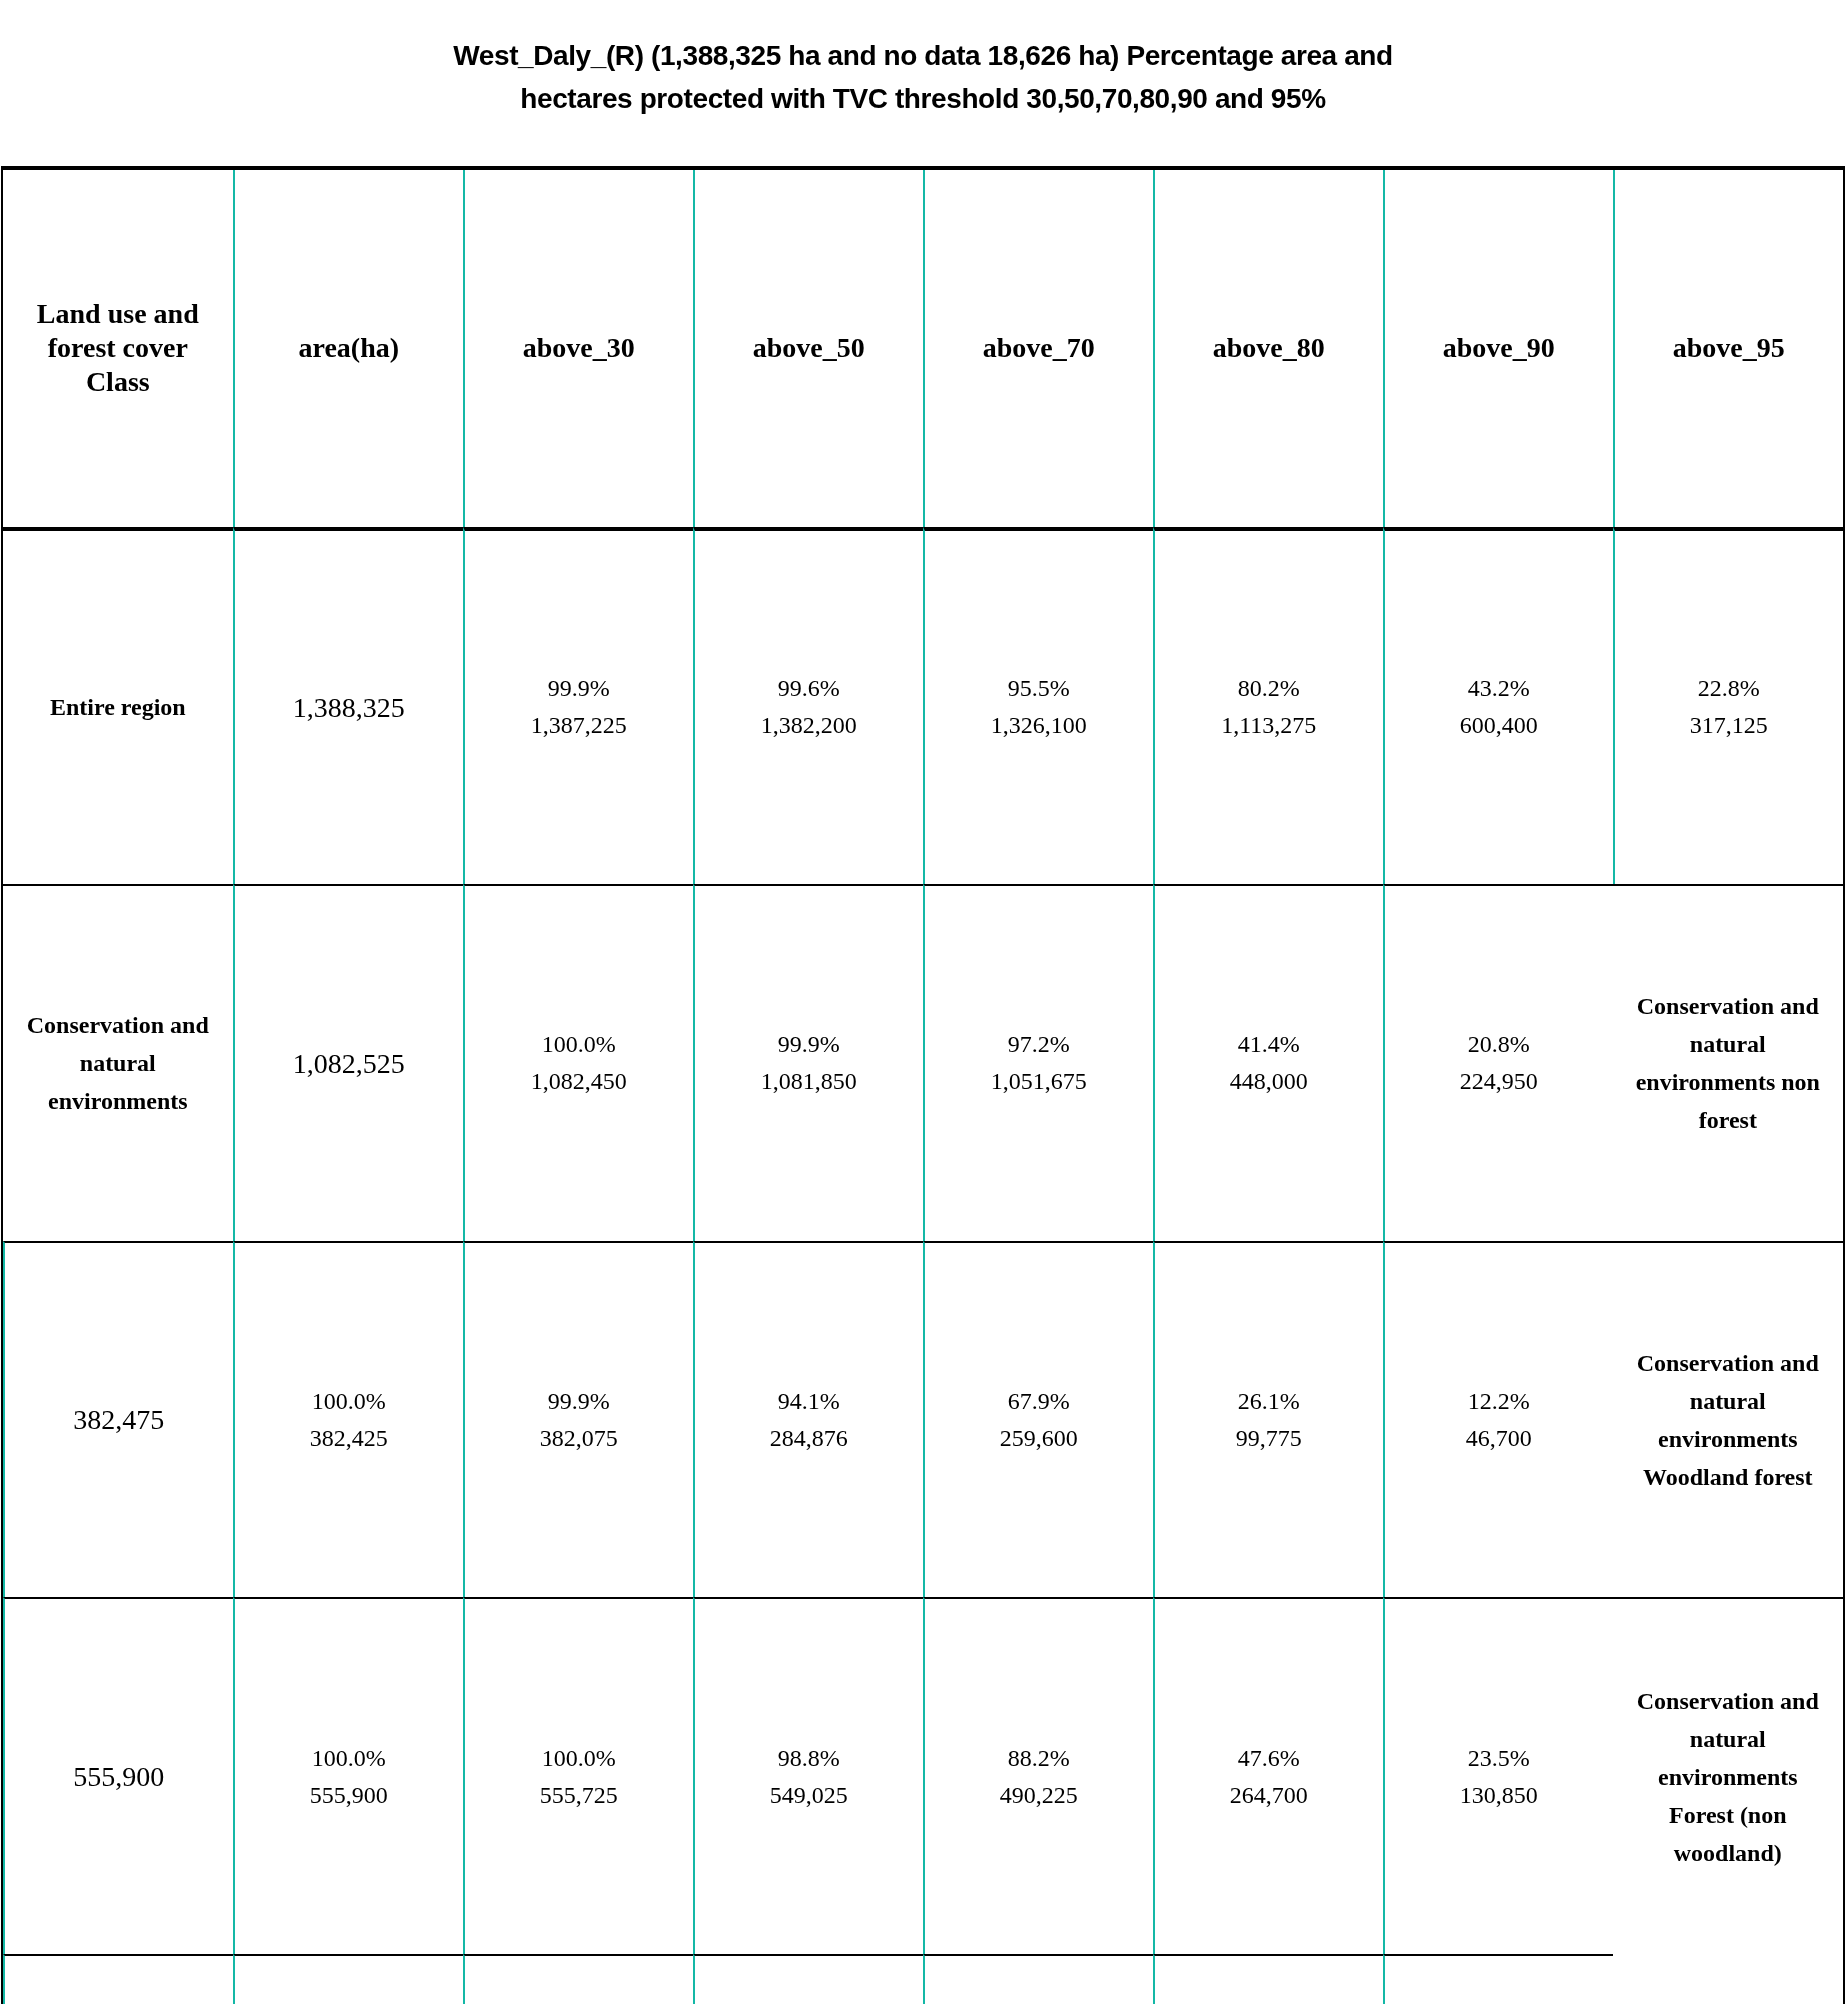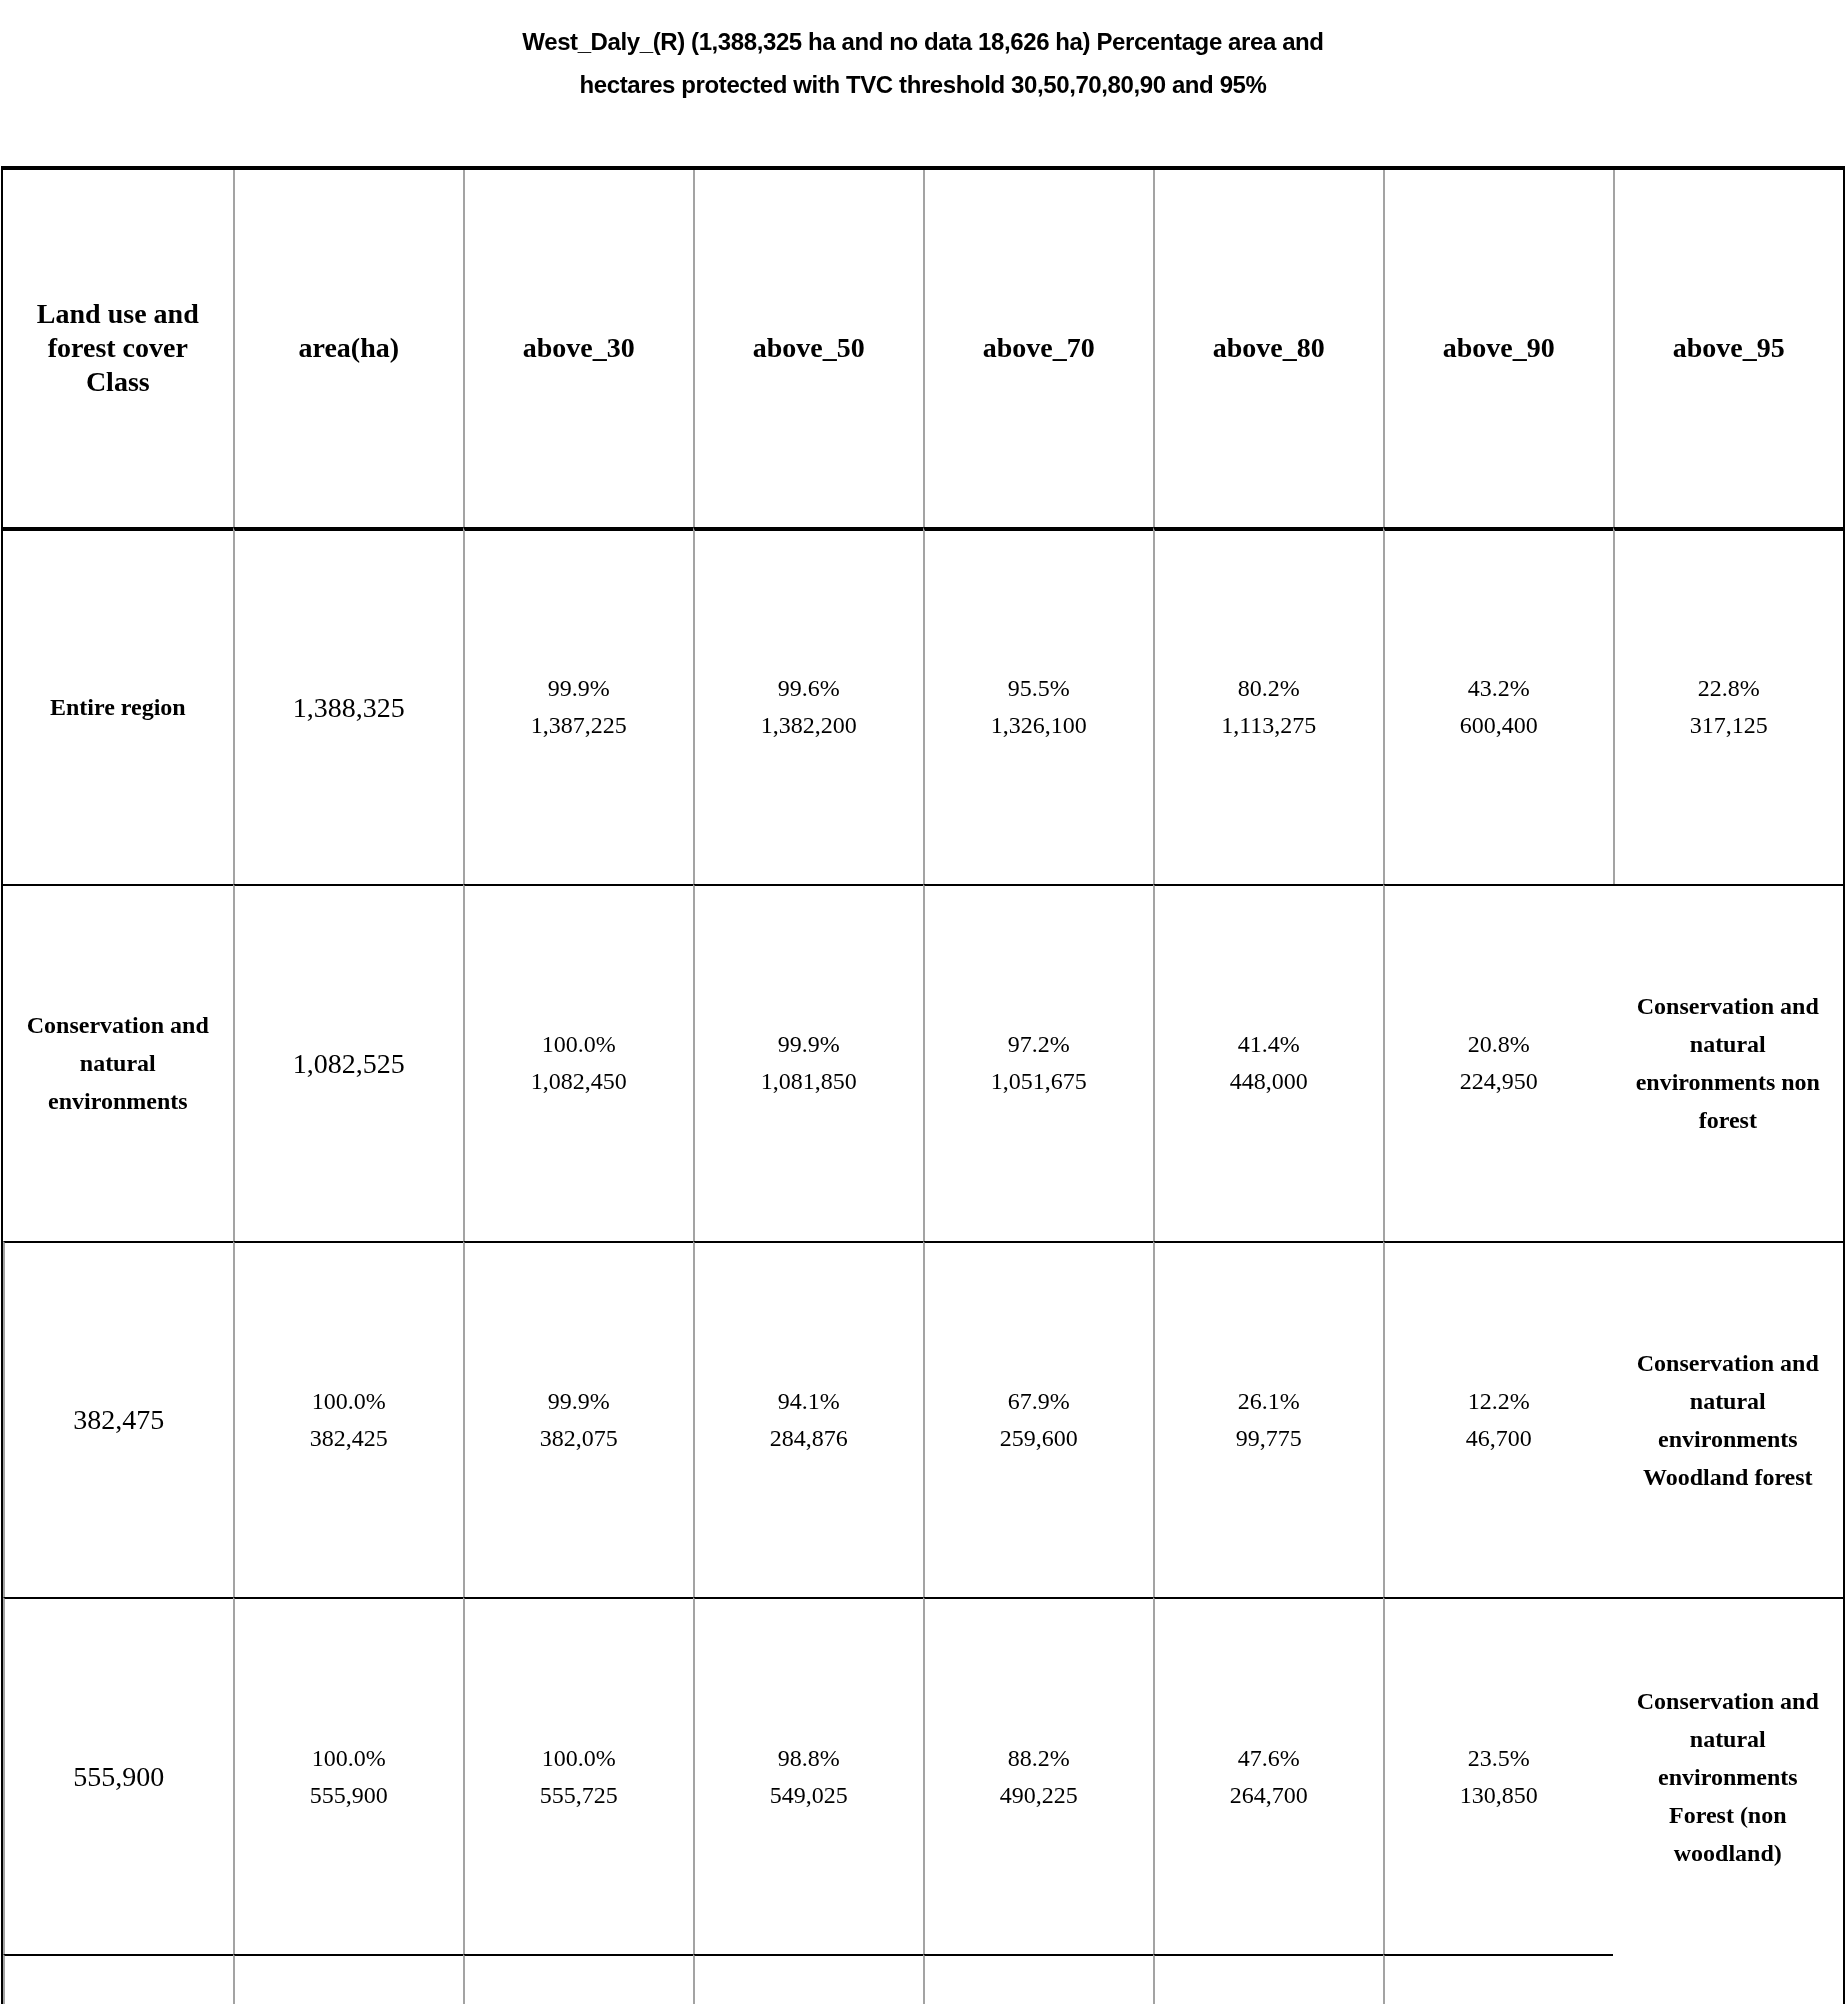--- a/index.html
+++ b/index.html
@@ -1,27 +1,27 @@
 <!DOCTYPE html>
 <html style="font-size:6.4px"><head>
 <meta charset="utf-8">
 <style>
   html,body{margin:0;padding:0;background:#fff;}
   .page{position:relative;width:1846px;height:2533px;background:#ffffff;overflow:hidden;
         font-family:"Liberation Serif","DejaVu Serif",serif;color:#000;}
   
-  .title{position:absolute;top:4px;left:0;width:100%;text-align:center;
+  .title{position:absolute;top:15px;left:0;width:100%;text-align:center;
          font-family:"Liberation Sans","DejaVu Sans",sans-serif;font-weight:bold;
-         font-size:24px;line-height:43px;letter-spacing:-0.4px;}
+         font-size:28px;line-height:43px;letter-spacing:-0.4px;}
   .title span{display:block;}
   
   .tbl{position:absolute;left:0.8px;top:166px;width:1844px;height:2149px;box-sizing:border-box;
        border:2px solid #000;border-top-width:4.4px;border-bottom-width:4.4px;
        display:grid;grid-template-columns:repeat(8,1fr);grid-template-rows:repeat(6,1fr);}
-  .cell{box-sizing:border-box;border-left:2px solid #a3a3a3;border-top:2px solid #000;
+  .cell{box-sizing:border-box;border-left:2px solid #14b8a6;border-top:2px solid #000;
         display:flex;flex-direction:column;align-items:center;justify-content:center;
         text-align:center;padding:0 4px;overflow:hidden;}
   .cell.c0{border-left:none;}
   .cell.r0{border-top:none;}
   .cell.hsep{border-top-width:4.4px;}
   .hdr{font-weight:bold;font-size:28px;line-height:34px;white-space:pre-line;}
   .clsname{font-weight:bold;font-size:24px;line-height:38px;white-space:pre-line;}
   .area{font-size:28px;line-height:37px;}
   .pct,.ha{font-size:24px;line-height:37px;}
 </style>

